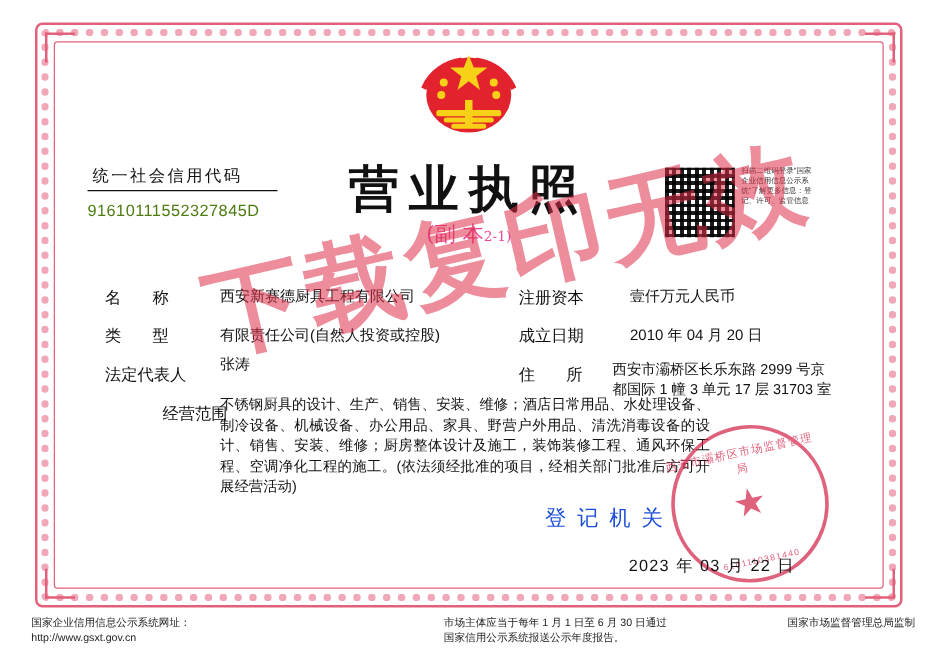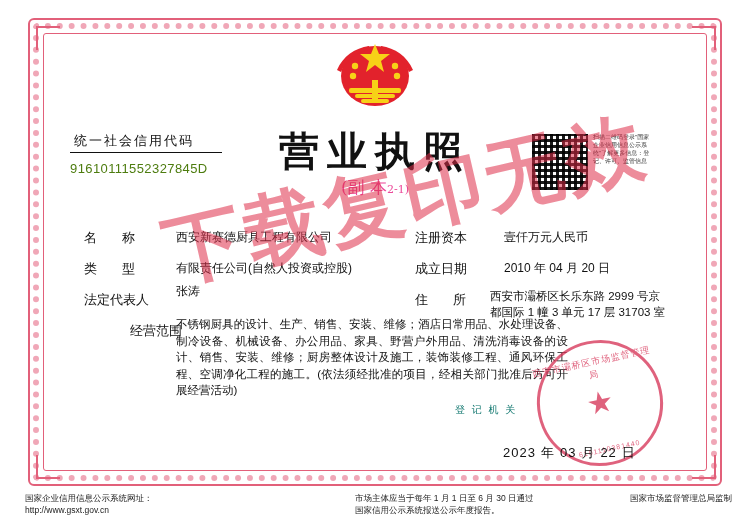--- a/index.html
+++ b/index.html
@@ -174,25 +174,25 @@
   .lbl-capital { left: 415px; top: 229px; letter-spacing: 0px; text-align: center; }
   .val-capital { left: 504px; top: 229px; }
   .lbl-estab   { left: 415px; top: 260px; letter-spacing: 0px; }
   .val-estab   { left: 504px; top: 260px; }
   .lbl-addr    { left: 415px; top: 291px; }
   .val-addr    { left: 490px; top: 288px; width: 178px; font-size: 11.5px; line-height: 16px; }
 
   
   .registry-label {
     position: absolute;
-    left: 455px;
+    left: 436px;
     top: 403px;
-    font-size: 10px;
+    font-size: 17px;
     letter-spacing: 2px;
-    color: #0f766e;
+    color: #1d4ed8;
   }
   .date-line {
     position: absolute;
     left: 498px;
     top: 444px;
     font-size: 13px;
     color: #111111;
     letter-spacing: 1px;
   }
   .date-line .num { margin: 0 5px; }

